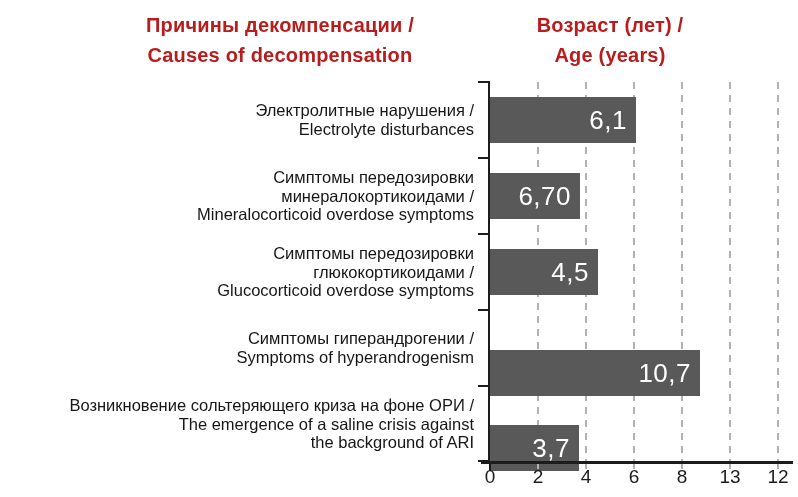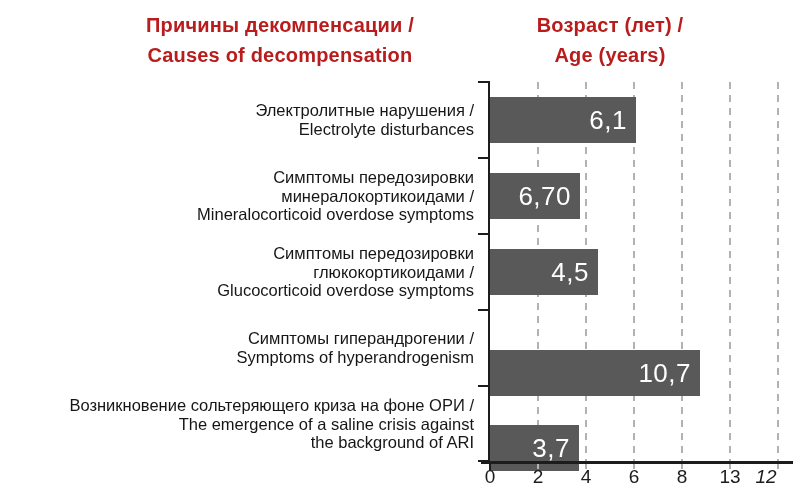--- a/index.html
+++ b/index.html
@@ -113,15 +113,15 @@
     <div class="x-axis"></div>
   </div>
 
   <div class="x-labels" id="x-labels">
       <div class="x-label" style="left: 0px;">0</div>
       <div class="x-label" style="left: 48px;">2</div>
       <div class="x-label" style="left: 96px;">4</div>
       <div class="x-label" style="left: 144px;">6</div>
       <div class="x-label" style="left: 192px;">8</div>
       <div class="x-label" style="left: 240px;">13</div>
-      <div class="x-label" style="left: 276px; font-style: italic;">12</div>
+      <div class="x-label" style="left: 288px;">12</div>
     </div>
 </div>
 
 </body></html>

